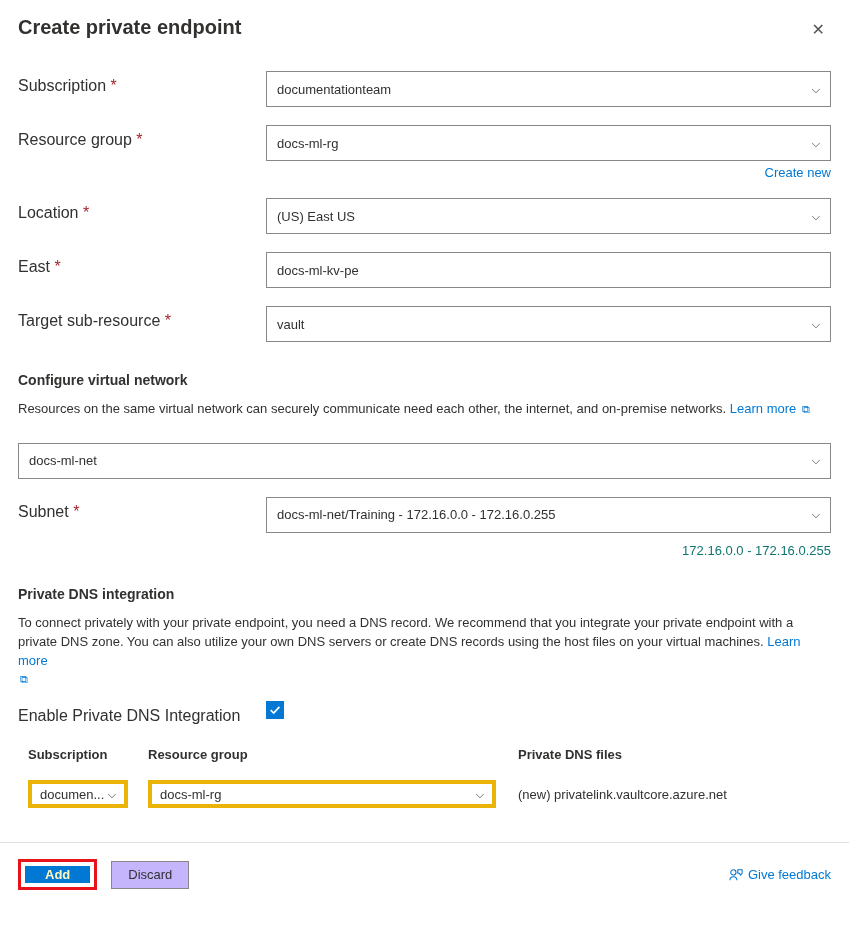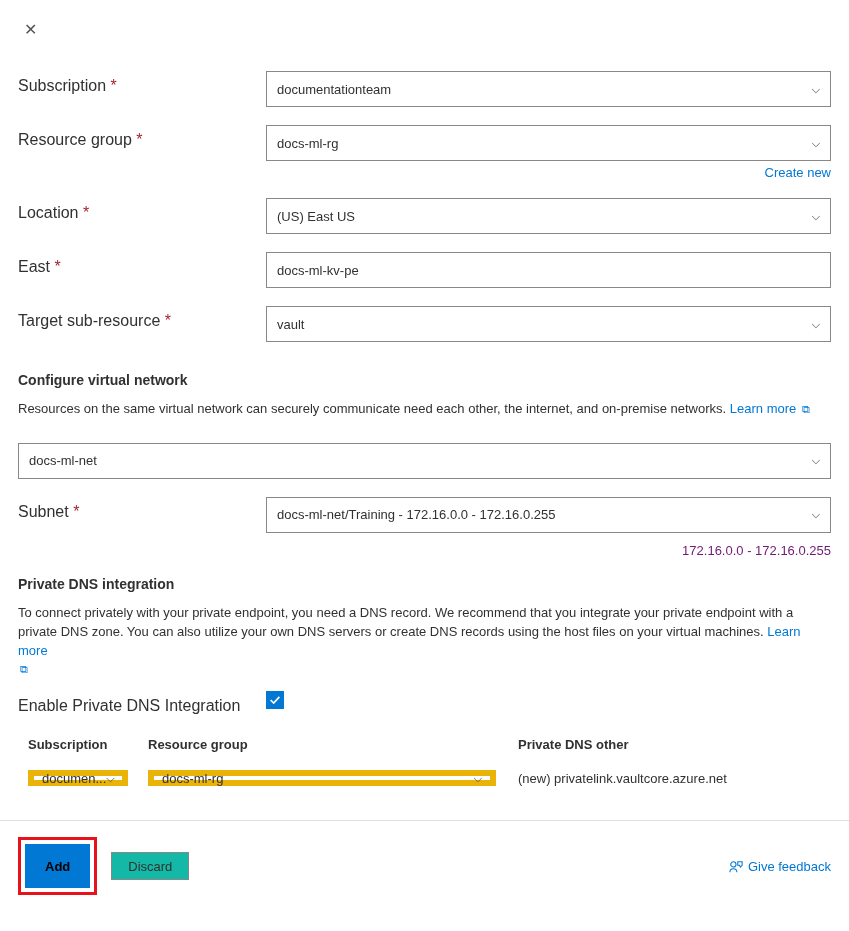--- a/index.html
+++ b/index.html
@@ -31,40 +31,40 @@
     align-items: center;
     justify-content: space-between;
     color: #323130;
   }
   .select-box { cursor: pointer; }
   .chevron { color: #605e5c; font-size: 11px; }
   .link { color: #0078d4; cursor: pointer; text-align: right; }
   .ext-icon { font-size: 11px; margin-left: 2px; }
   .section-head { font-weight: 600; font-size: 14px; margin-top: 30px; margin-bottom: 12px; }
   .desc { font-size: 13px; color: #323130; margin-bottom: 24px; line-height: 1.45; }
-  .right-note { text-align: right; font-size: 13px; color: #701a75; margin-top: 10px; margin-bottom: 10px; }
+  .right-note { text-align: right; font-size: 13px; color: #0f766e; margin-top: 10px; margin-bottom: 10px; }
   .checkbox-row { display: flex; align-items: flex-start; margin-top: 12px; margin-bottom: 28px; }
   .azure-check {
     width: 18px; height: 18px;
     background: #0078d4;
     display: inline-flex;
     align-items: center;
     justify-content: center;
     margin-left: 248px;
   }
   .azure-check svg { width: 14px; height: 14px; }
   .dns-table { width: 100%; padding: 0 10px 14px 10px; }
   .dns-head { display: flex; font-weight: 600; font-size: 13px; margin-bottom: 18px; }
   .dns-col-sub { width: 120px; }
   .dns-col-rg { width: 370px; }
   .dns-col-zone { flex: 1; }
   .dns-row { display: flex; align-items: center; }
   .small-select {
-    border: 6px solid #eab308;
-    height: 16px;
+    border: 4px solid #eab308;
+    height: 28px;
     display: flex;
     align-items: center;
     justify-content: space-between;
     padding: 0 8px;
     font-size: 13px;
   }
   .small-select.sub { width: 100px; }
   .small-select.rg { width: 348px; margin-left: 20px; }
   .dns-zone-val { margin-left: 22px; font-size: 13px; }
   .footer {
@@ -72,45 +72,46 @@
     padding: 16px 18px;
     display: flex;
     justify-content: space-between;
     align-items: center;
     margin-top: 20px;
   }
   .footer-left { display: flex; align-items: center; }
   .highlight-box { border: 3px solid #e8121a; padding: 4px; display: inline-block; }
   .btn-primary {
     background: #0078d4;
-    color: #000000;
+    color: #fef9c3;
     border: none;
     font-weight: 600;
     font-size: 13px;
-    height: 44px;
+    height: 17px;
     padding: 0 20px;
     cursor: pointer;
   }
   .btn-secondary {
-    background: #14b8a6;
+    background: #c4b5fd;
     color: #323130;
     border: 1px solid #8a8886;
     font-size: 13px;
     height: 28px;
     padding: 0 16px;
     cursor: pointer;
     margin-left: 14px;
   }
   .feedback { color: #0078d4; cursor: pointer; display: flex; align-items: flex-end; gap: 5px; }
 </style>
 </head>
 <body>
 
 <div class="panel">
   <div class="title-row">
+    <h1 class="title">Create private endpoint</h1>
     <span class="close-x">✕</span>
   </div>
 
   <div class="form-row">
     <div class="form-label-col"><span>Subscription</span> <span class="req">*</span></div>
     <div class="form-field-col">
       <div class="select-box">
         <span>documentationteam</span>
         <span class="chevron">⌵</span>
       </div>
@@ -175,41 +176,41 @@
     <div class="form-field-col">
       <div class="select-box">
         <span>docs-ml-net/Training - 172.16.0.0 - 172.16.0.255</span>
         <span class="chevron">⌵</span>
       </div>
     </div>
   </div>
 
   <div class="right-note">172.16.0.0 - 172.16.0.255</div>
 
-  <div class="section-head" style="margin-top:18px;">Private DNS integration</div>
+  <div class="section-head" style="margin-top:28px;">Private DNS integration</div>
   <div class="desc" style="margin-bottom:6px;">
     <span>To connect privately with your private endpoint, you need a DNS record. We recommend that you integrate your private endpoint with a private DNS zone. You can also utilize your own DNS servers or create DNS records using the host files on your virtual machines.</span>
     <span class="link"><span>Learn more</span></span>
     <div><span class="link ext-icon">⧉</span></div>
   </div>
 
   <div class="checkbox-row">
     <div class="form-label-col" style="position:absolute;">Enable Private DNS Integration</div>
     <span class="azure-check">
       <svg viewBox="0 0 16 16">
           <path d="M3 8 L6.5 11.5 L13 4.5" stroke="#fff" stroke-width="2" fill="none"></path>
         </svg>
     </span>
   </div>
 
   <div class="dns-table">
     <div class="dns-head">
       <div class="dns-col-sub">Subscription</div>
       <div class="dns-col-rg">Resource group</div>
-      <div class="dns-col-zone">Private DNS other</div>
+      <div class="dns-col-zone">Private DNS files</div>
     </div>
     <div class="dns-row">
       <div class="small-select sub">
         <span>documen...</span>
         <span class="chevron">⌵</span>
       </div>
       <div class="small-select rg">
         <span>docs-ml-rg</span>
         <span class="chevron">⌵</span>
       </div>

